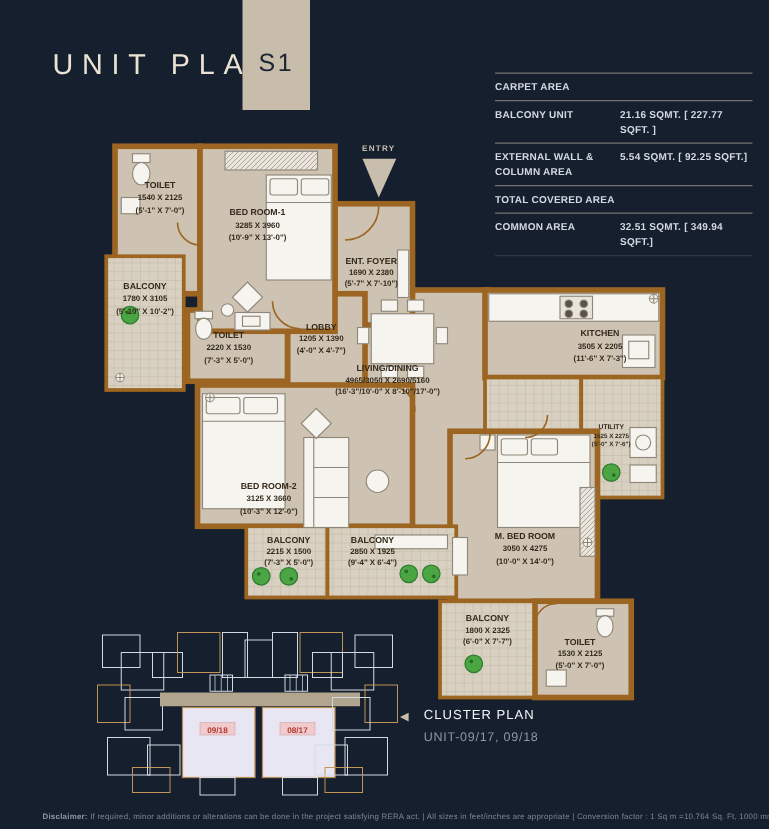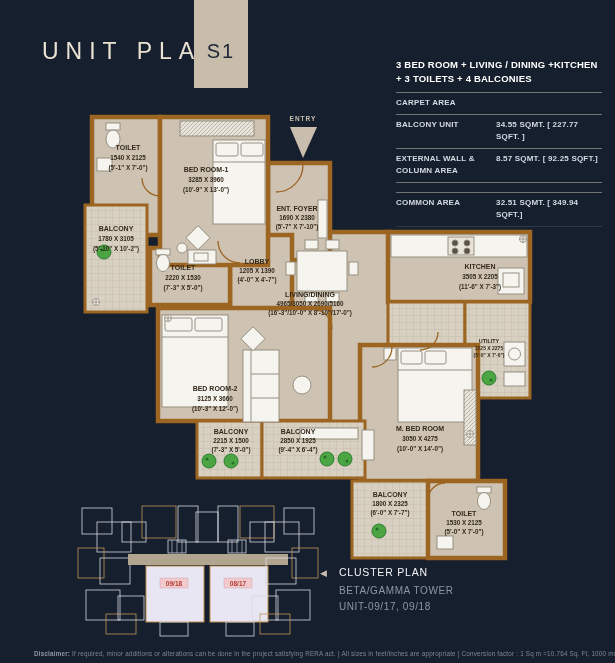--- a/index.html
+++ b/index.html
@@ -53,36 +53,33 @@
 </style>
 </head>
 <body>
 
 <div class="page-title">UNIT PLAN</div>
 <div class="plan-badge">
   <span>S1</span>
 </div>
 
 <div class="summary">
-  <div class="sum-title">
-    <div>3 BED ROOM + LIVING / DINING +KITCHEN</div>
-    <div>+ 3 TOILETS + 4 BALCONIES</div>
-  </div>
   <div class="srow">
     <div class="slabel">CARPET AREA</div>
   </div>
   <div class="srow">
     <div class="slabel">BALCONY UNIT</div>
-    <div class="sval">34.55 SQMT. [ 227.77 SQFT. ]</div>
+    <div class="sval">21.16 SQMT. [ 227.77 SQFT. ]</div>
   </div>
   <div class="srow">
     <div class="slabel">EXTERNAL WALL &amp; COLUMN AREA</div>
-    <div class="sval">8.57 SQMT. [ 92.25 SQFT.]</div>
-  </div>
-  <div class="srow">
+    <div class="sval">5.54 SQMT. [ 92.25 SQFT.]</div>
+  </div>
+  <div class="srow">
+    <div class="slabel">TOTAL COVERED AREA</div>
   </div>
   <div class="srow">
     <div class="slabel">COMMON AREA</div>
     <div class="sval">32.51 SQMT. [ 349.94 SQFT.]</div>
   </div>
 </div>
 
 <svg class="plan" width="615" height="663" viewBox="0 0 615 663">
   <defs>
     <pattern id="tiles" width="7" height="7" patternUnits="userSpaceOnUse">
@@ -331,21 +328,20 @@
     <rect class="cl-t" x="260" y="614" width="30" height="20"></rect>
     <rect class="cl-w" x="250" y="522" width="24" height="20"></rect>
     <rect class="cl-w" x="252" y="596" width="26" height="24"></rect>
   </g>
 </svg>
 
 <div class="cluster-info">
   <span class="cl-arrow">◀</span>
   <div>
     <div class="ct">CLUSTER PLAN</div>
-    <div class="cs">BETA/GAMMA TOWER</div>
     <div class="cs">UNIT-09/17, 09/18</div>
   </div>
 </div>
 
 <div class="disclaimer">
   <span class="dprefix">Disclaimer:</span>
   <span>If required, minor additions or alterations can be done in the project satisfying RERA act.  |  All sizes in feet/inches are appropriate  |  Conversion factor : 1 Sq m =10.764 Sq. Ft, 1000 mm=3.28 Ft</span>
 </div>
 
 </body></html>

